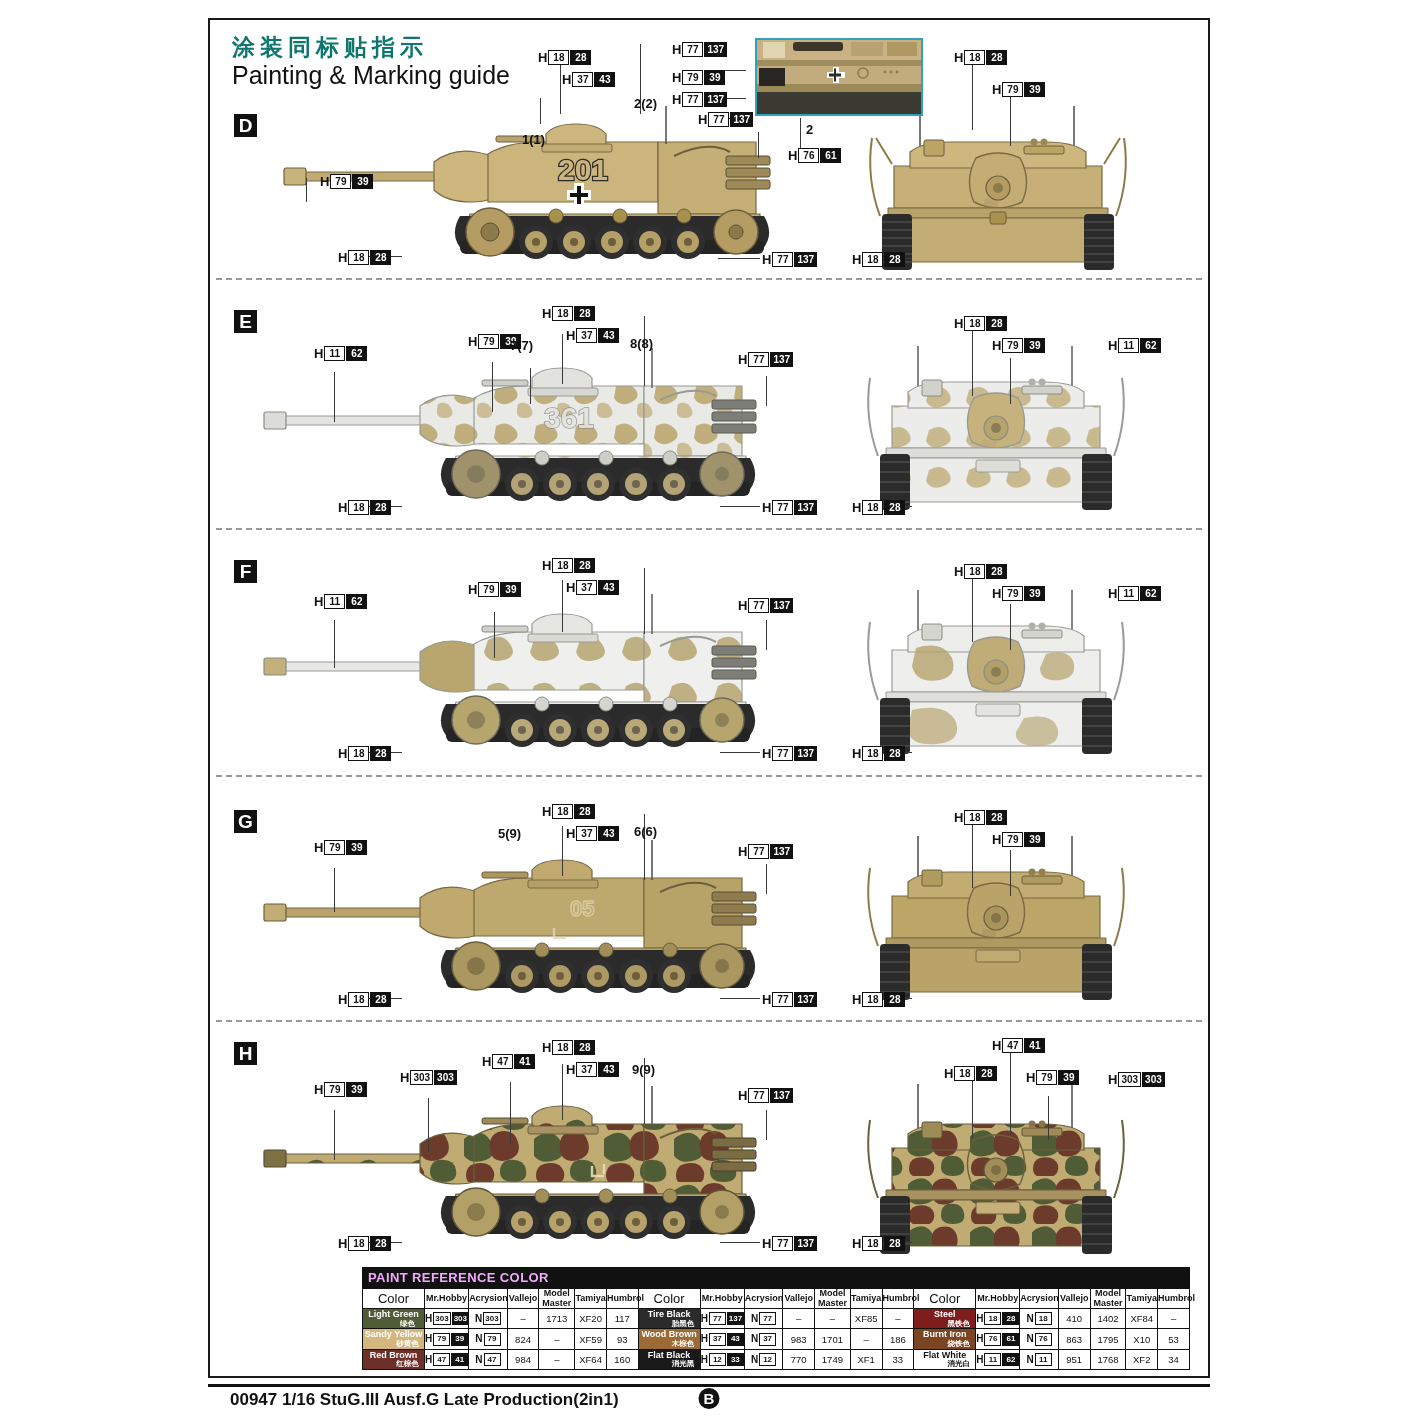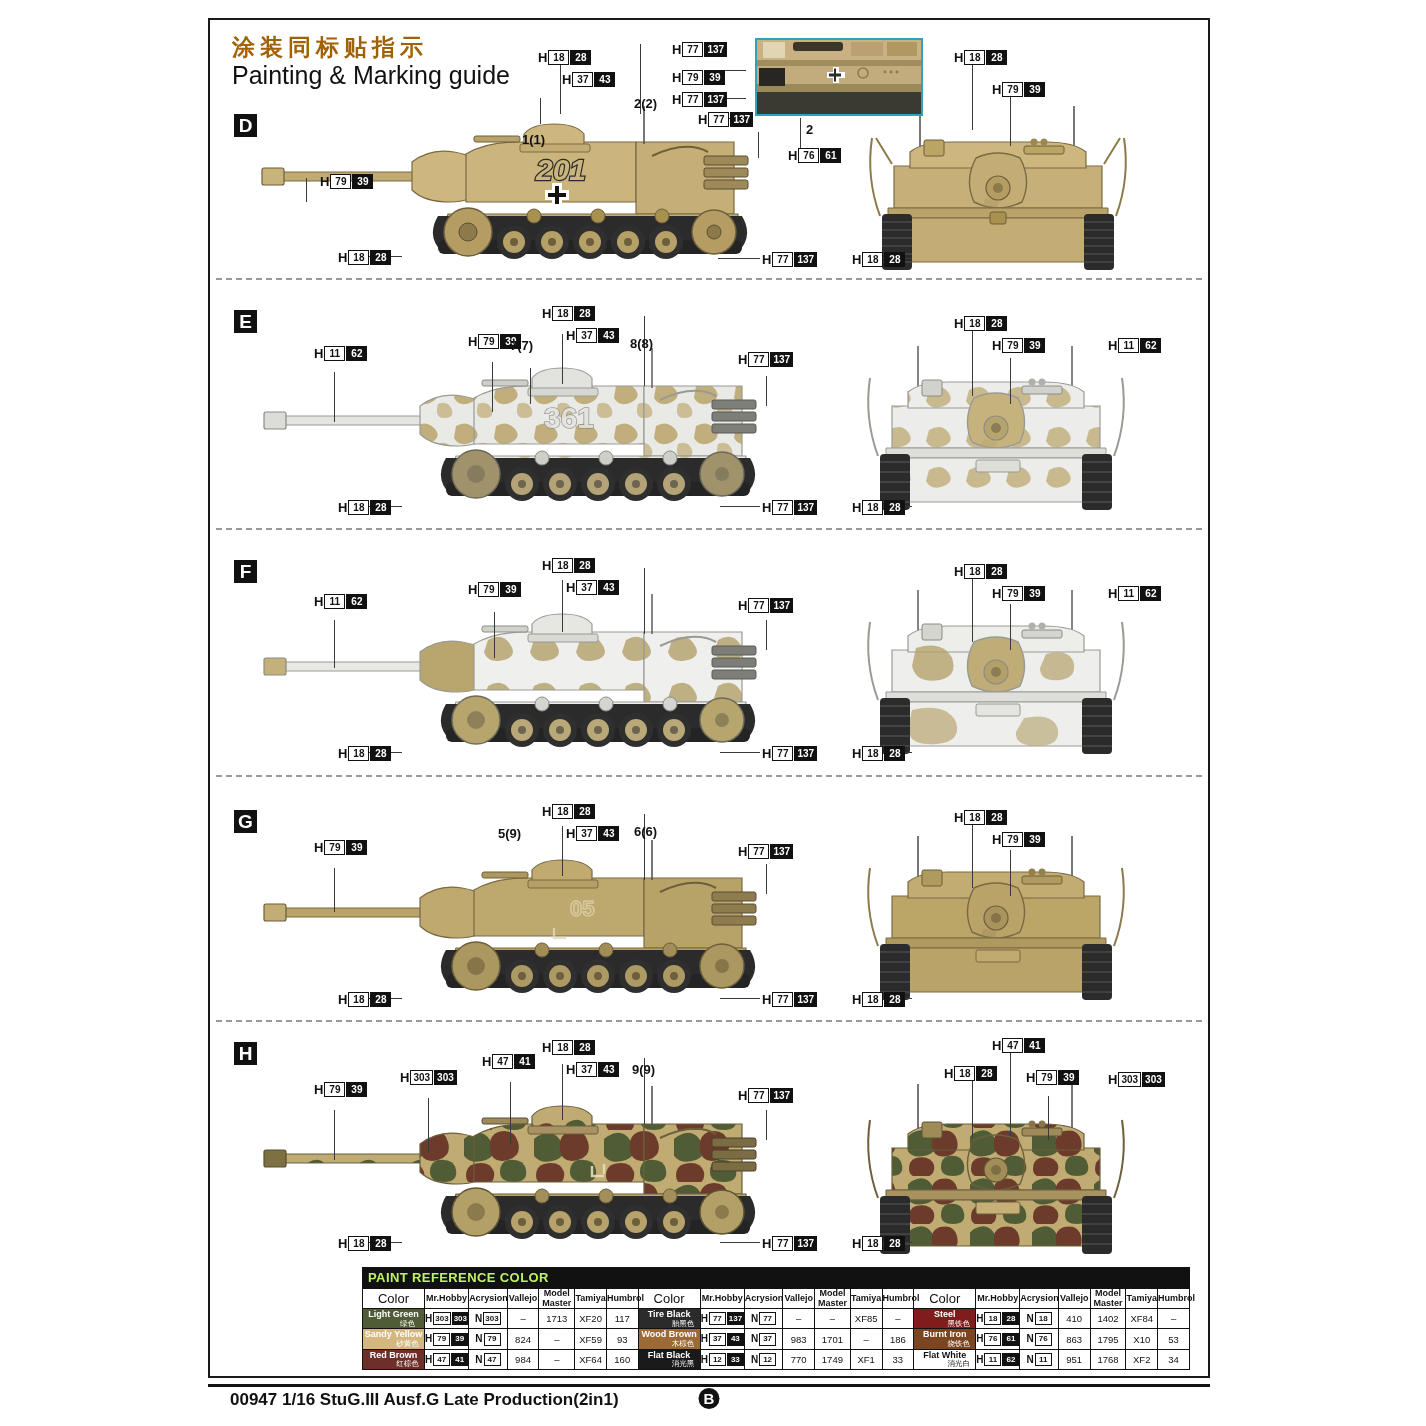--- a/index.html
+++ b/index.html
@@ -5,21 +5,21 @@
   html,body{margin:0;padding:0;background:#ffffff;}
   body{width:1426px;height:1426px;font-family:"Liberation Sans",sans-serif;overflow:hidden;}
 
   #sheet{position:relative;width:1426px;height:1426px;background:#fff;}
 
   
   #frame{position:absolute;left:208px;top:18px;width:1002px;height:1360px;border:2px solid #1a1a1a;box-sizing:border-box;background:#fff;}
 
   
   .hdr{position:absolute;left:22px;top:14px;}
-  .hdr .cn{font-size:23px;font-weight:700;letter-spacing:5px;color:#a16207;line-height:1.18;}
+  .hdr .cn{font-size:23px;font-weight:700;letter-spacing:5px;color:#0f766e;line-height:1.18;}
   .hdr .en{font-size:25px;font-weight:400;color:#111;line-height:1.1;margin-top:1px;}
 
   
   .plet{position:absolute;width:23px;height:23px;background:#111;color:#fff;font-size:19px;font-weight:700;
         display:flex;align-items:center;justify-content:center;font-family:"Liberation Sans",sans-serif;}
 
   
   .sep{position:absolute;left:6px;right:6px;height:0;border-top:2px dashed #9a9a9a;}
 
   
@@ -39,28 +39,28 @@
 
   
   .veh{position:absolute;}
   .veh svg{display:block;}
 
   
   .inset{position:absolute;border:2px solid #2fa3bd;box-sizing:border-box;background:#c2ab7d;overflow:hidden;}
 
   
   #paint{position:absolute;left:152px;top:1247px;width:828px;}
-  #paint .ttl{background:#111;color:#bef264;font-size:13px;font-weight:700;padding:3px 6px;letter-spacing:.4px;}
+  #paint .ttl{background:#111;color:#f0abfc;font-size:13px;font-weight:700;padding:3px 6px;letter-spacing:.4px;}
   #paint table{border-collapse:collapse;width:100%;table-layout:fixed;background:#fff;}
   #paint th,#paint td{border:1px solid #111;font-size:9.5px;text-align:center;height:19px;padding:0;color:#111;
                       font-family:"Liberation Sans",sans-serif;}
   #paint th{font-size:9px;font-weight:700;line-height:1.02;}
   #paint th.big{font-size:13px;font-weight:400;}
   .swtch{font-size:9px;font-weight:700;line-height:1.06;padding:1px 0;}
-  .swtch .cn{font-size:7.5px;font-weight:400;display:block;padding-left:28px;}
+  .swtch .cn{font-size:7.5px;font-weight:700;display:block;padding-left:28px;}
   td.code{font-size:9px;}
   .mini{display:inline-flex;align-items:center;justify-content:center;line-height:1;}
   .mini .h{font-size:10px;font-weight:700;margin-right:1px;}
   .mini .bx{display:inline-flex;align-items:center;justify-content:center;min-width:13px;height:11px;padding:0 1px;
             border:1px solid #111;background:#fff;color:#111;font-size:8px;font-weight:700;}
   .mini .bk{display:inline-flex;align-items:center;justify-content:center;min-width:13px;height:11px;padding:0 1px;
             border:1px solid #111;background:#111;color:#fff;font-size:8px;font-weight:700;margin-left:1px;}
 
   
   #botbar{position:absolute;left:208px;top:1384px;width:1002px;}
@@ -80,21 +80,21 @@
       <div class="en">Painting &amp; Marking guide</div>
     </div>
 
     <div class="sep" style="top:258px;"></div>
     <div class="sep" style="top:508px;"></div>
     <div class="sep" style="top:755px;"></div>
     <div class="sep" style="top:1000px;"></div>
 
     <div class="plet" style="left:24px;top:94px;">D</div>
 
-    <div class="veh" style="left:42px;top:80px;font-style:italic;">
+    <div class="veh" style="left:64px;top:80px;">
       <svg width="560" height="180" viewBox="0 0 560 180">
         <defs>
           <linearGradient id="dyA" x1="0" y1="0" x2="0" y2="1">
             <stop offset="0" stop-color="#d2bd86"></stop>
               <stop offset="1" stop-color="#b29e6c"></stop>
           </linearGradient>
           <linearGradient id="dyB" x1="0" y1="0" x2="0" y2="1">
             <stop offset="0" stop-color="#c9b37c"></stop>
               <stop offset="1" stop-color="#a79košek"></stop>
           </linearGradient>

